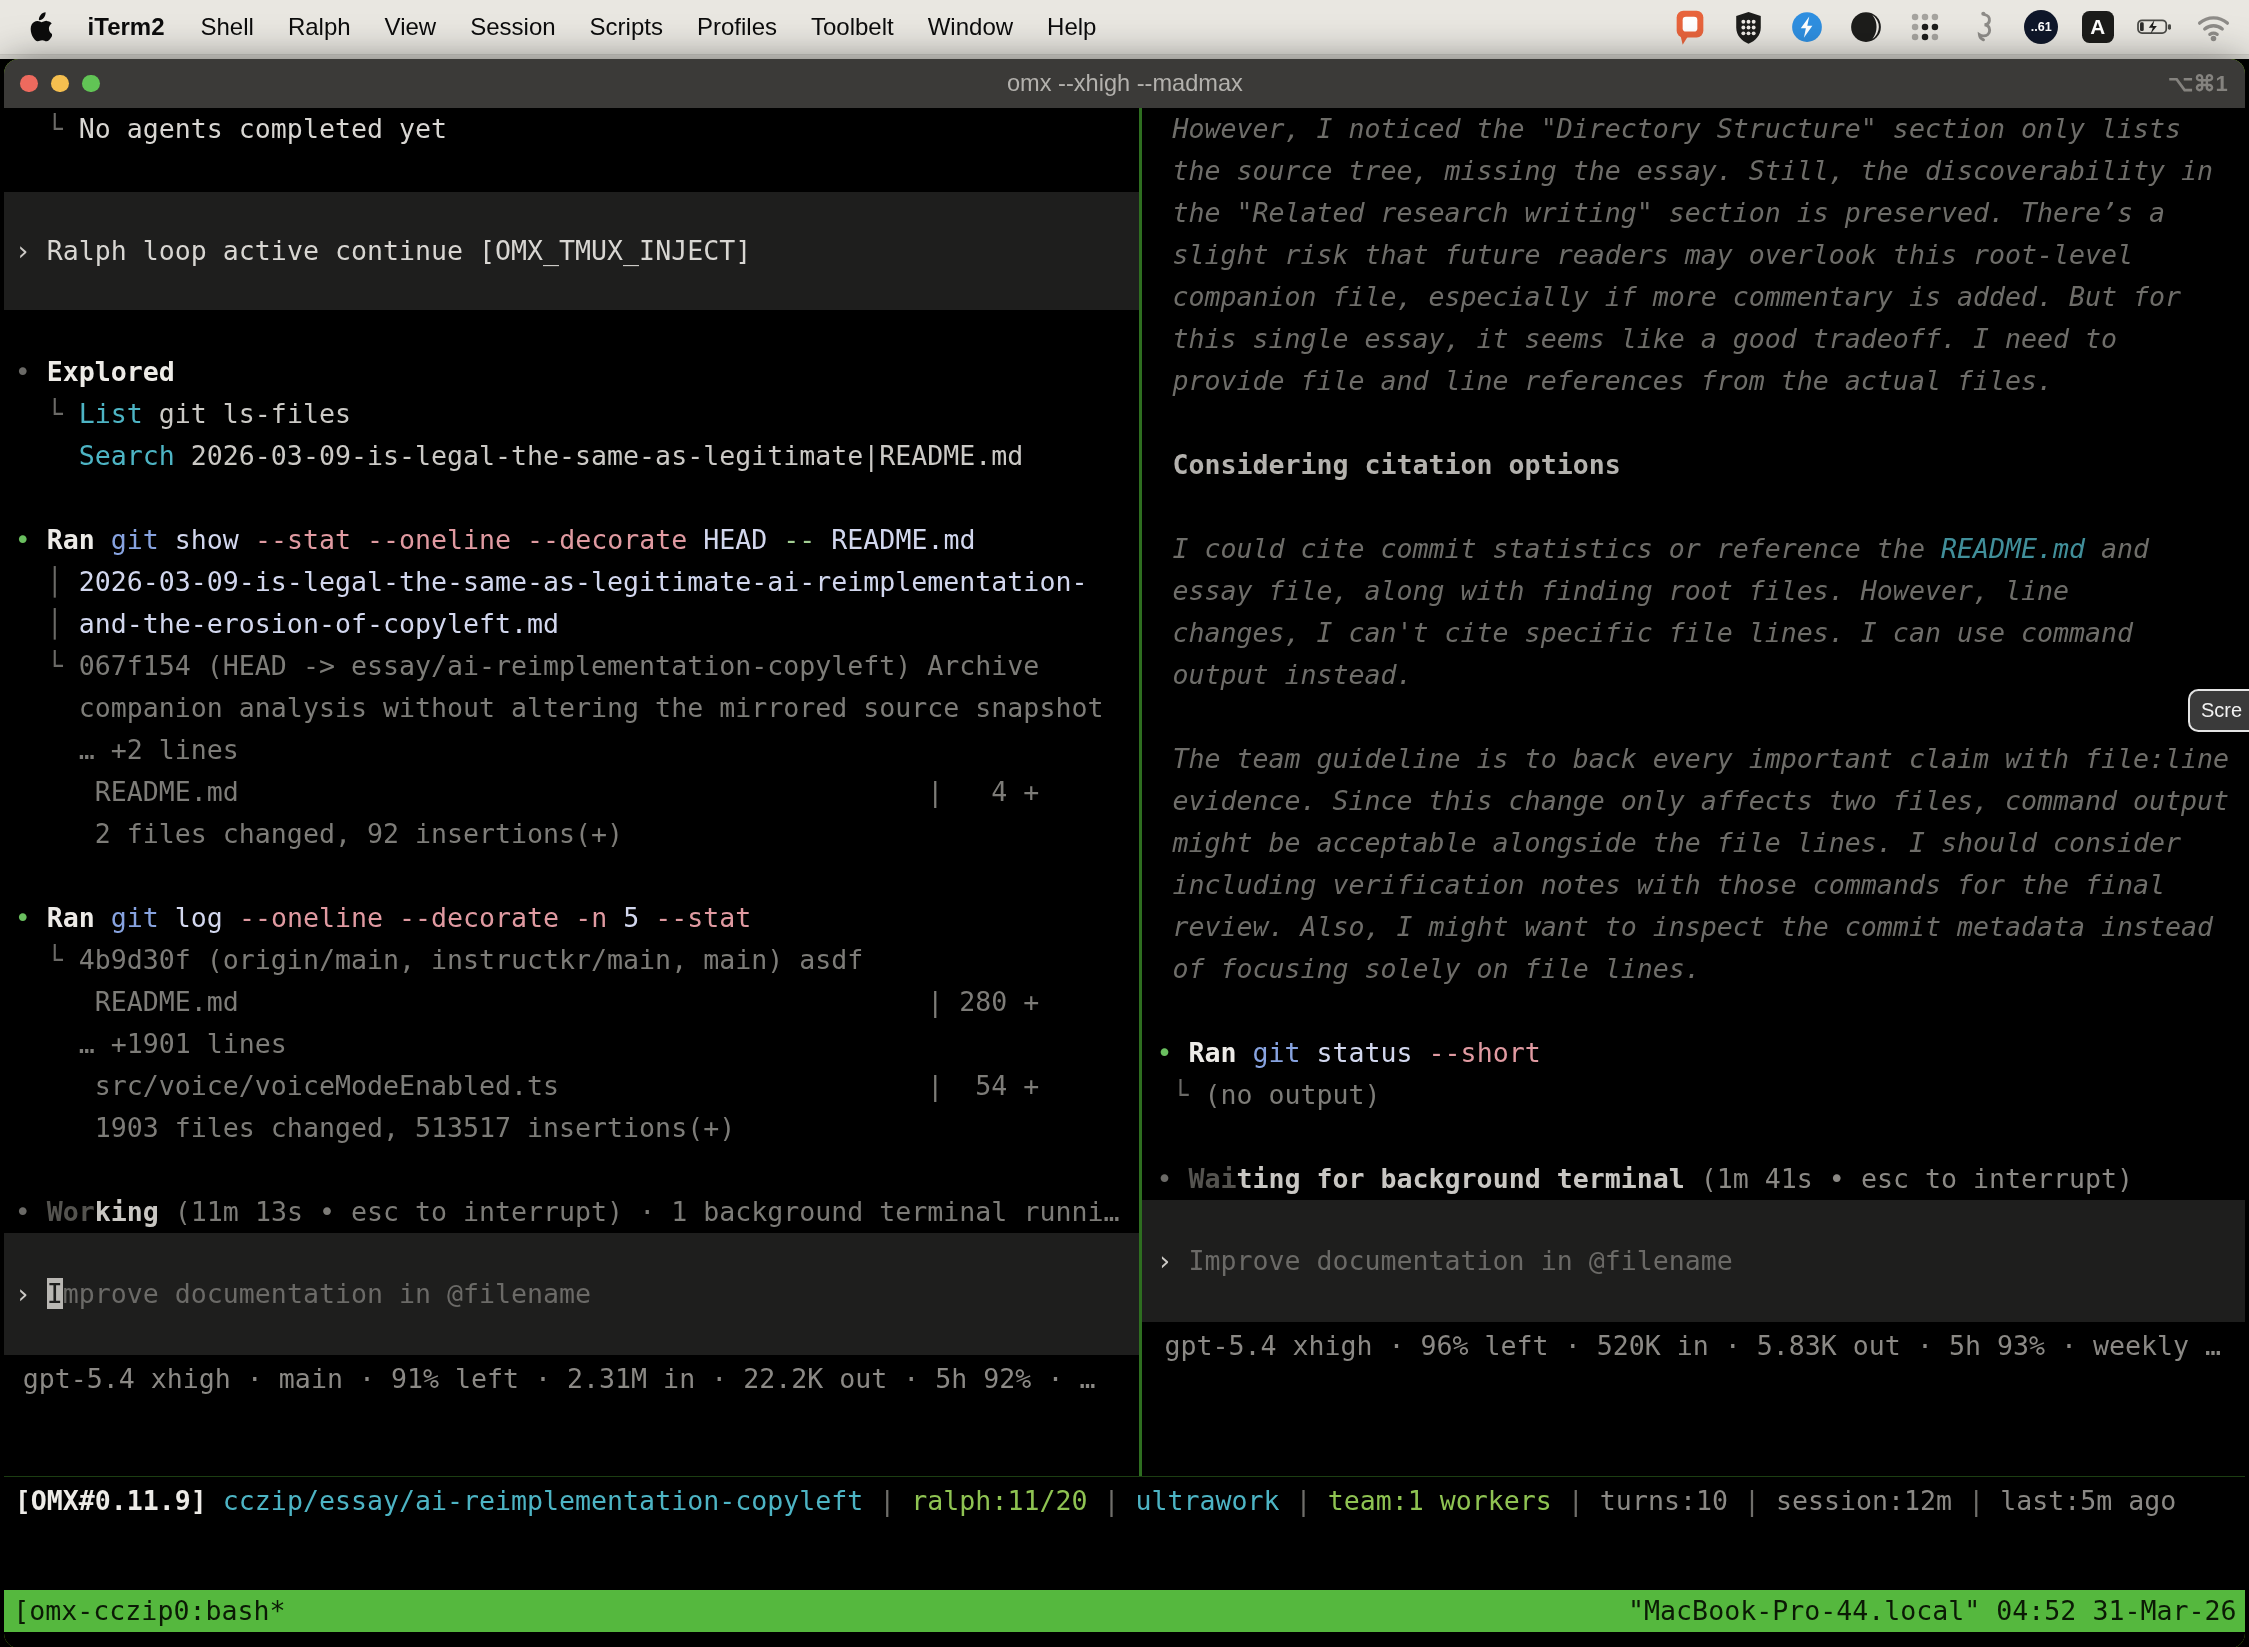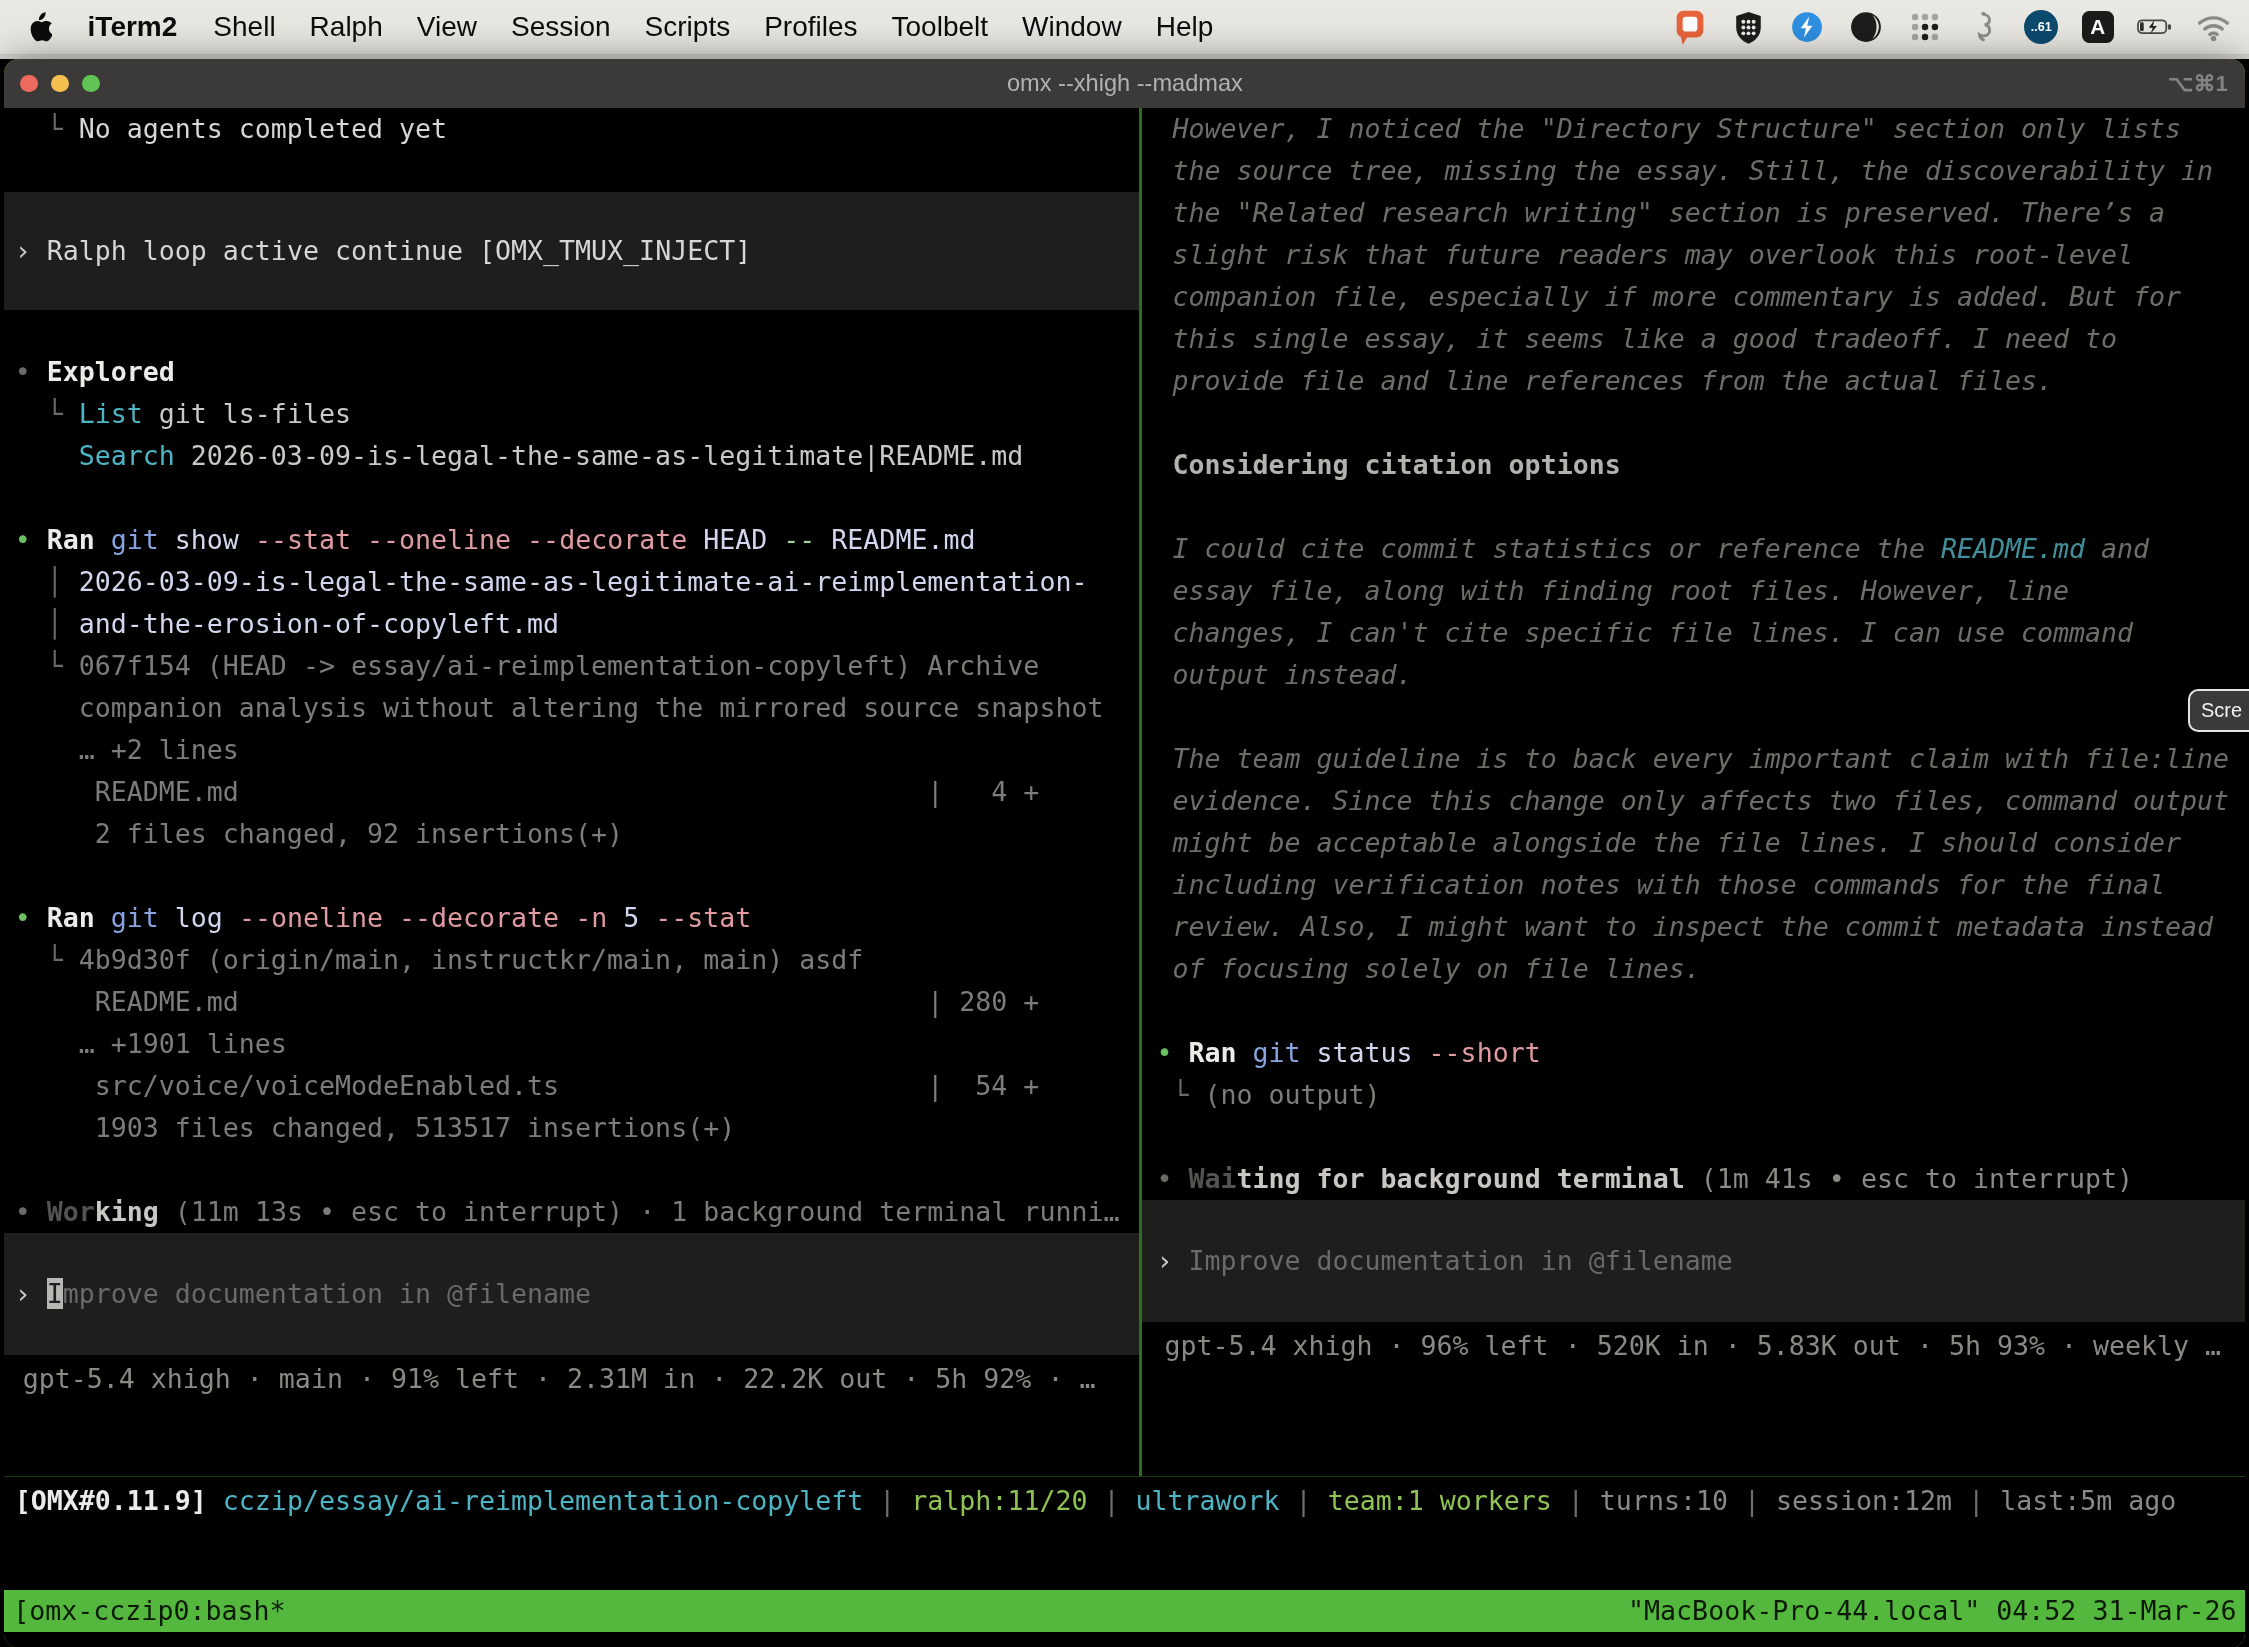--- a/index.html
+++ b/index.html
@@ -4,25 +4,25 @@
 <style>
   * { margin:0; padding:0; box-sizing:border-box; }
   html,body { width:2250px; height:1648px; overflow:hidden; background:#000; }
   body { position:relative; font-family:"Liberation Sans", sans-serif; }
 
   
   .menubar { position:absolute; top:0; left:0; width:2250px; height:55px;
     background:#e9e7e1; display:flex; align-items:center; border-bottom:0.7px solid #cfcdc7; }
   .apple { width:44px; margin-left:26.6px; display:flex; align-items:center; }
   .menu-items { display:flex; align-items:center; }
-  .mitem { font-size:28px; color:#0c0c0c; padding:0 17px; }
+  .mitem { font-size:24px; color:#0c0c0c; padding:0 17px; }
   .mitem.bold { font-weight:bold; padding-right:19px; }
   .statusicons { margin-left:auto; display:flex; align-items:center; gap:23.6px; padding-right:19px; }
   .sicon { width:35px; height:38px; display:flex; align-items:center; justify-content:center; }
-  .badge61 { width:34px; height:34px; border-radius:50%; background:#0c4a6e; color:#fff;
+  .badge61 { width:34px; height:34px; border-radius:50%; background:#0f172a; color:#fff;
     font-size:12.5px; font-weight:bold; align-items:center; justify-content:center; display:flex; letter-spacing:0; }
   .asq { width:32px; height:32px; border-radius:7.4px; background:#1c1c1a; color:#fff;
     font-size:20.7px; font-weight:bold; display:flex; align-items:center; justify-content:center; }
 
   .desktop-strip { position:absolute; top:55px; left:0; width:2250px; height:4.4px; background:#d8d6d0; }
 
   
   .window { position:absolute; top:59px; left:4.4px; width:2241px; height:1589px;
     border-radius:14.8px; background:#84cc16; overflow:hidden; box-shadow:0 7.4px 44px rgba(0,0,0,.6); }
   .titlebar { height:49px; background:#3b3a38; display:flex; align-items:center; position:relative; }

